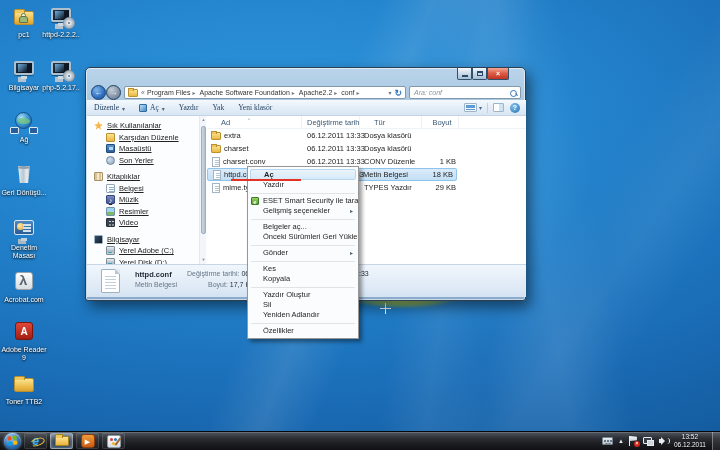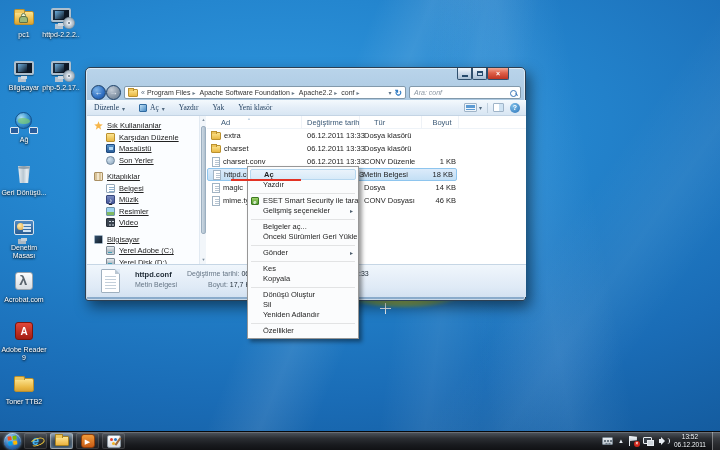--- a/index.html
+++ b/index.html
@@ -467,34 +467,25 @@
               <span class="fi fi-doc"></span>
               <span>httpd.conf</span>
             </div>
           <div class="col-date">06.12.2011 13:33</div>
           <div class="col-type">Metin Belgesi</div>
           <div class="col-size">18 KB</div>
         </div>
         <div class="lrow">
           <div class="col-name">
               <span class="fi fi-doc"></span>
-              <span>magic</span>
-            </div>
-          <div class="col-date"></div>
-          <div class="col-type">Dosya</div>
-          <div class="col-size">14 KB</div>
-        </div>
-        <div class="lrow">
-          <div class="col-name">
-              <span class="fi fi-doc"></span>
               <span>mime.types</span>
             </div>
           <div class="col-date"></div>
-          <div class="col-type">CONV Dosyası</div>
-          <div class="col-size">46 KB</div>
+          <div class="col-type">TYPES Yazdır</div>
+          <div class="col-size">29 KB</div>
         </div>
       </div>
     </div>
 
     <div class="details">
       <div class="d-icon"></div>
       <div class="d-name">httpd.conf</div>
       <div class="d-type">Metin Belgesi</div>
       <div class="d-meta1">
         <span>Değiştirme tarihi:</span> <b>06.12.2011 1</b>
@@ -514,21 +505,21 @@
     <div class="mi"><span>Gelişmiş seçenekler</span><span class="sub">▸</span></div>
     <div class="msep"></div>
     <div class="mi"><span>Belgeler aç...</span></div>
     <div class="mi"><span>Önceki Sürümleri Geri Yükle</span></div>
     <div class="msep"></div>
     <div class="mi"><span>Gönder</span><span class="sub">▸</span></div>
     <div class="msep"></div>
     <div class="mi"><span>Kes</span></div>
     <div class="mi"><span>Kopyala</span></div>
     <div class="msep"></div>
-    <div class="mi"><span>Dönüşü Oluştur</span></div>
+    <div class="mi"><span>Yazdır Oluştur</span></div>
     <div class="mi"><span>Sil</span></div>
     <div class="mi"><span>Yeniden Adlandır</span></div>
     <div class="msep"></div>
     <div class="mi"><span>Özellikler</span></div>
   </div>
   <div class="redline"></div>
 
   <div class="taskbar">
     <div class="orb">
         <div class="flag">

